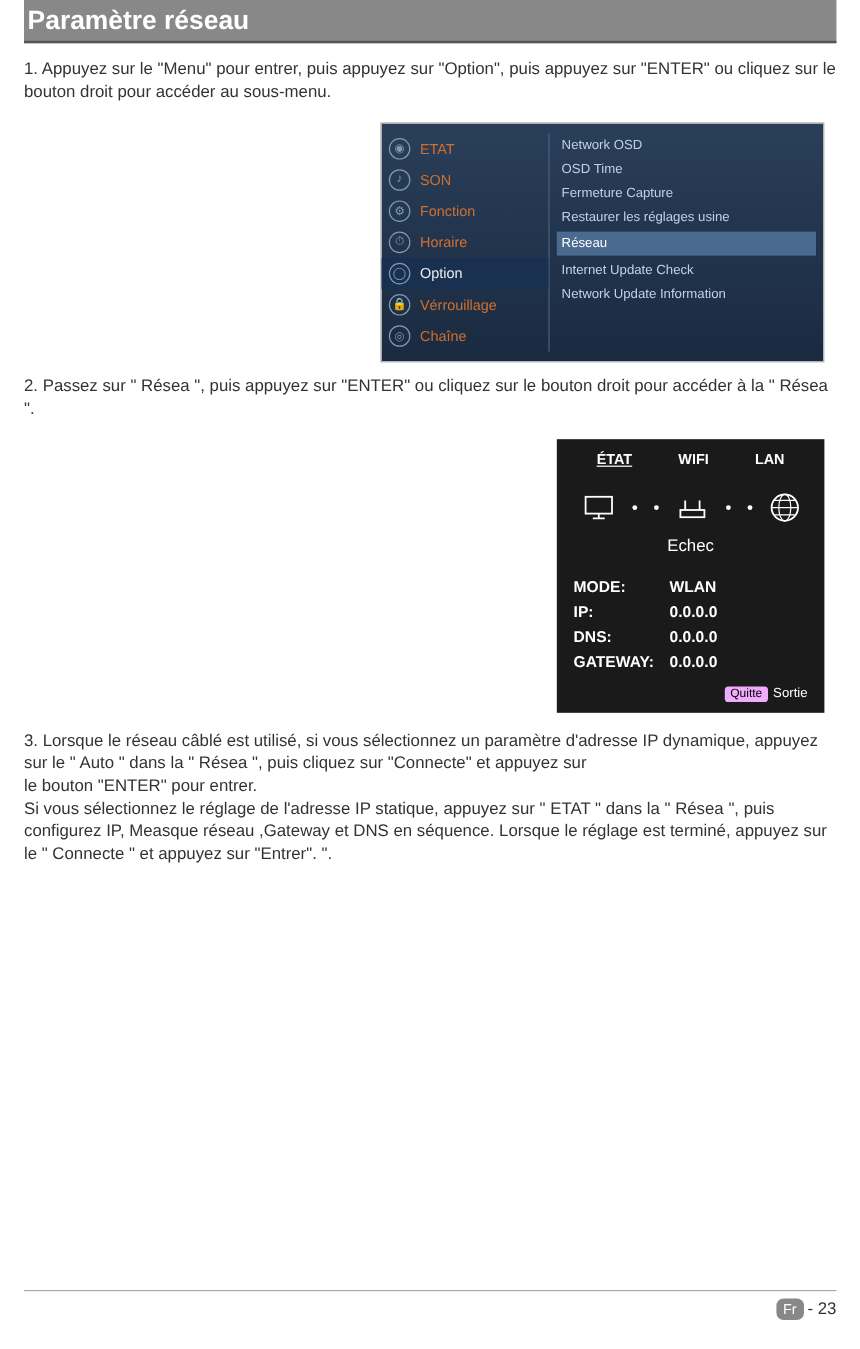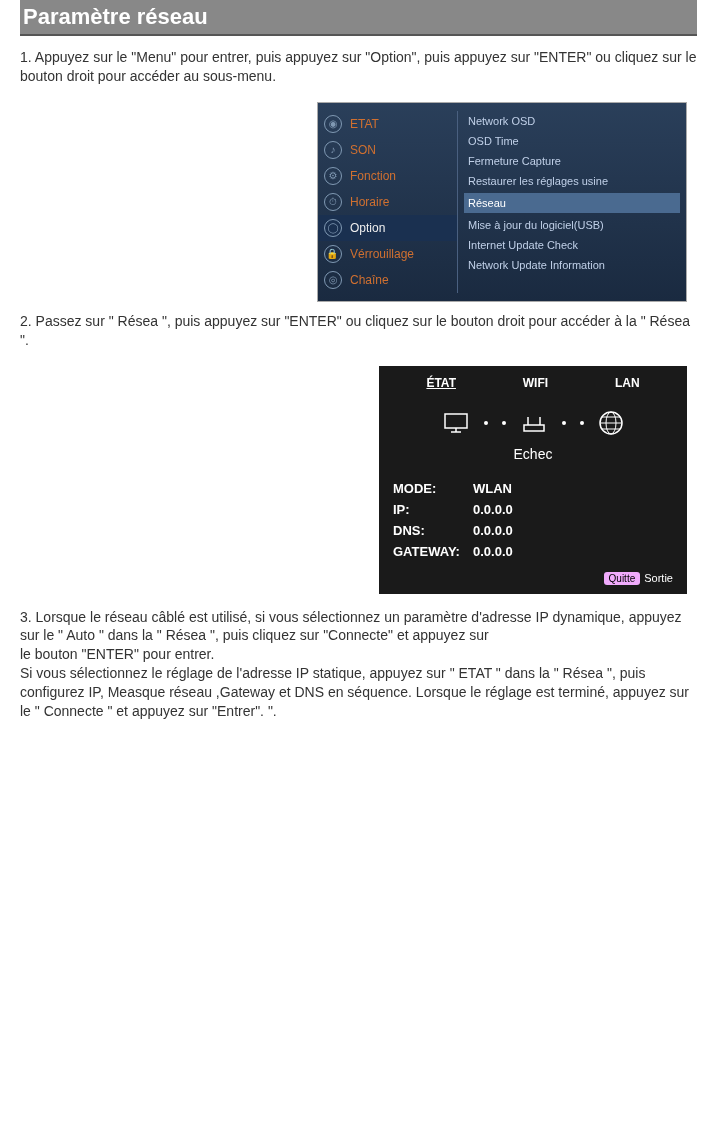--- a/index.html
+++ b/index.html
@@ -8,21 +8,21 @@
   .title-bar { background: #888; color: #fff; font-size: 22px; font-weight: bold; padding: 4px 3px; border-bottom: 2px solid #555; margin-bottom: 12px; }
   .para { margin: 10px 0 16px 0; line-height: 1.35; }
   .menu-box { width: 370px; margin-left: auto; margin-right: 10px; border: 1px solid #aaa; background: linear-gradient(#2a3f5a,#1a2a40); color: #b8c8e0; display: flex; padding: 8px 0; }
   .menu-left { width: 140px; border-right: 1px solid #4a6080; }
   .menu-left-item { display: flex; align-items: center; padding: 4px 6px; font-size: 12px; color: #d07030; }
   .menu-left-item.sel { background: #1a3050; color: #eee; }
   .menu-left-item .ic { width: 18px; height: 18px; border: 1px solid #8099b3; border-radius: 50%; margin-right: 8px; display:flex; align-items:center; justify-content:center; font-size:10px; color:#8099b3; }
   .menu-right { flex: 1; padding: 0 6px; }
   .menu-right-item { font-size: 11px; color: #c0d0e8; padding: 4px 4px; }
   .menu-right-item.hi { background: #4a6a90; color: #fff; margin: 2px 0; }
-  .net-box { width: 308px; margin-left: auto; margin-right: 10px; background: #1a1a1a; color: #fff; padding: 10px 14px 10px 14px; margin-top: 10px; margin-bottom: 14px; }
+  .net-box { width: 223px; margin-left: auto; margin-right: 10px; background: #1a1a1a; color: #fff; padding: 10px 14px 10px 14px; margin-top: 10px; margin-bottom: 14px; }
   .net-tabs { display: flex; justify-content: space-around; font-size: 12px; font-weight: bold; margin-bottom: 20px; }
   .net-tabs span.act { text-decoration: underline; }
   .net-icons { display: flex; align-items: center; justify-content: center; gap: 14px; margin-bottom: 10px; }
   .net-icons svg { stroke: #fff; fill: none; }
   .dot { width:4px; height:4px; background:#fff; border-radius:50%; }
   .net-status { text-align: center; font-size:14px; margin-bottom: 16px; }
   .net-row { display:flex; font-size: 13px; font-weight: bold; padding: 3px 0; }
   .net-row .k { width: 80px; }
   .net-exit { text-align: right; font-size: 11px; margin-top: 10px; }
   .net-exit .badge { background:#f0abfc; color:#000; border-radius:3px; padding:1px 5px; font-size:10px; margin-right:4px; }
@@ -67,21 +67,20 @@
           <span class="ic">◎</span>
           <span>Chaîne</span>
         </div>
     </div>
     <div class="menu-right">
       <div class="menu-right-item">Network  OSD</div>
       <div class="menu-right-item">OSD Time</div>
       <div class="menu-right-item">Fermeture Capture</div>
       <div class="menu-right-item">Restaurer les réglages usine</div>
       <div class="menu-right-item hi">Réseau</div>
-      <div class="menu-right-item">Mise à jour du logiciel(USB)</div>
       <div class="menu-right-item">Internet Update Check</div>
       <div class="menu-right-item">Network Update Information</div>
     </div>
   </div>
 
   <p class="para">2. Passez sur " Résea  ", puis appuyez sur "ENTER" ou cliquez sur le bouton droit pour accéder à la " Résea ".</p>
 
   <div class="net-box">
     <div class="net-tabs">
       <span class="act">ÉTAT</span>
@@ -128,13 +127,16 @@
         <span class="k">GATEWAY:</span>
         <span>0.0.0.0</span>
       </div>
     <div class="net-exit"><span class="badge">Quitte</span><span>Sortie</span></div>
   </div>
 
   <p class="para" style="white-space:pre-line;">3. Lorsque le réseau câblé est utilisé, si vous sélectionnez un paramètre d'adresse IP dynamique, appuyez sur le " Auto " dans la " Résea ", puis    cliquez   sur "Connecte" et appuyez sur
 le bouton "ENTER" pour entrer.
 Si vous sélectionnez le réglage de l'adresse IP statique, appuyez sur " ETAT " dans la " Résea ", puis configurez IP, Measque réseau ,Gateway et DNS en  séquence. Lorsque le réglage est terminé, appuyez sur le " Connecte " et appuyez sur "Entrer". ".</p>
 
+  <div class="footer">
+    <span class="fr-badge">Fr</span>- <span>23</span>
+  </div>
 </div>
 
 </body></html>

